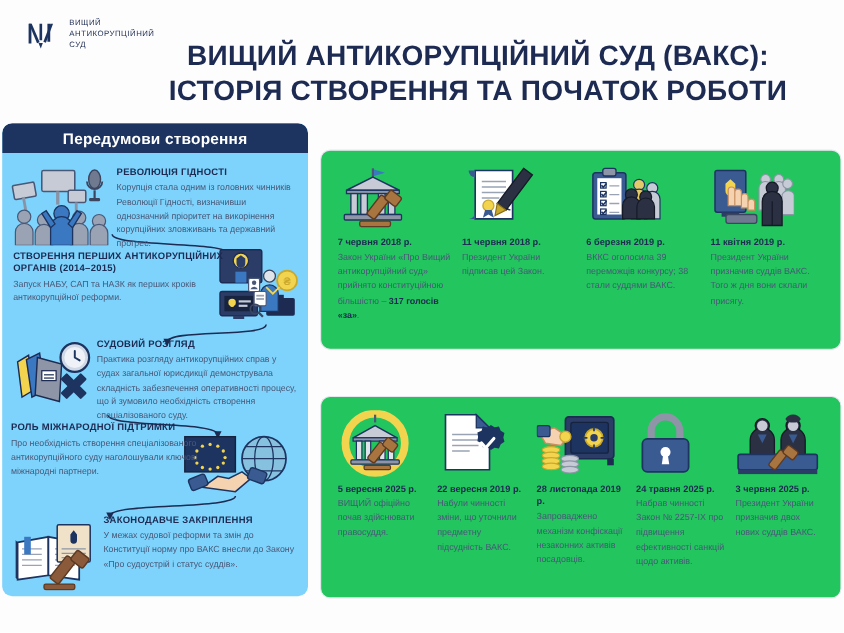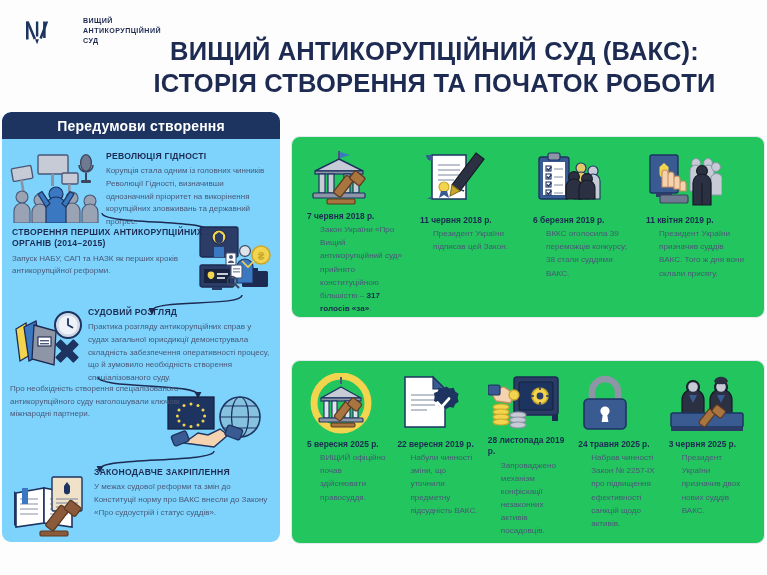--- a/index.html
+++ b/index.html
@@ -10,21 +10,21 @@
     font-family:"Liberation Sans","DejaVu Sans",sans-serif;
     color:#1d2a52;
     position:relative;
   }
   .page{position:absolute;inset:0;background:#fdfdfd;}
 
   
   .header{position:absolute;left:0;top:0;width:767px;height:112px;}
   .logo{position:absolute;left:20px;top:14px;display:flex;align-items:flex-start;gap:7px;}
   .logo-mark{width:36px;height:36px;flex:0 0 36px;}
-  .logo-text{font-size:7.1px;font-weight:bold;line-height:1.42;letter-spacing:.45px;color:#1d2a52;padding-top:2px;margin-left:20px;}
+  .logo-text{font-size:7.1px;font-weight:normal;line-height:1.42;letter-spacing:.45px;color:#1d2a52;padding-top:2px;}
   .title{
     position:absolute;left:112px;top:36px;width:645px;
     text-align:center;color:#1d2a52;
     font-size:25.5px;font-weight:bold;line-height:1.24;letter-spacing:.2px;
   }
   .title .l2{display:block;}
 
   
   .sidebar{
     position:absolute;left:2px;top:112px;width:278px;height:430px;
@@ -65,21 +65,21 @@
   }
   .card1{left:291px;top:136px;width:472px;height:180px;}
   .card2{left:291px;top:360px;width:472px;height:182px;}
 
   .tl{position:absolute;inset:0;display:flex;padding:12px 10px 10px 10px;box-sizing:border-box;}
   .tl-item{flex:1 1 0;padding:0 5px;box-sizing:border-box;display:flex;flex-direction:column;}
   .tl-ico{height:62px;display:flex;align-items:center;justify-content:flex-start;}
   .tl-date{
     font-size:8.4px;font-weight:bold;color:#1d2a52;line-height:1.34;margin-top:4px;
   }
-  .tl-txt{font-size:8.1px;line-height:1.62;color:#4a5878;margin-top:1px;margin-left:13px;}
+  .tl-txt{font-size:8.1px;line-height:1.62;color:#4a5878;margin-top:1px;}
   .tl-txt b{color:#1d2a52;font-weight:bold;}
 </style>
 </head>
 <body>
 
 <div class="page">
 
   <div class="header">
 
     <div class="logo">
@@ -276,20 +276,21 @@
         <h3>СТВОРЕННЯ ПЕРШИХ АНТИКОРУПЦІЙНИХ ОРГАНІВ (2014–2015)</h3>
         <p>Запуск НАБУ, САП та НАЗК як перших кроків антикорупційної реформи.</p>
       </div>
 
       <div class="blk b3">
         <h3>СУДОВИЙ РОЗГЛЯД</h3>
         <p>Практика розгляду антикорупційних справ у судах загальної юрисдикції демонструвала складність забезпечення оперативності процесу, що й зумовило необхідність створення спеціалізованого суду.</p>
       </div>
 
       <div class="blk b4">
+        <h3>РОЛЬ МІЖНАРОДНОЇ ПІДТРИМКИ</h3>
         <p>Про необхідність створення спеціалізованого антикорупційного суду наголошували ключові міжнародні партнери.</p>
       </div>
 
       <div class="blk b5">
         <h3>ЗАКОНОДАВЧЕ ЗАКРІПЛЕННЯ</h3>
         <p>У межах судової реформи та змін до Конституції норму про ВАКС внесли до Закону «Про судоустрій і статус суддів».</p>
       </div>
 
     </div>
   </div>

